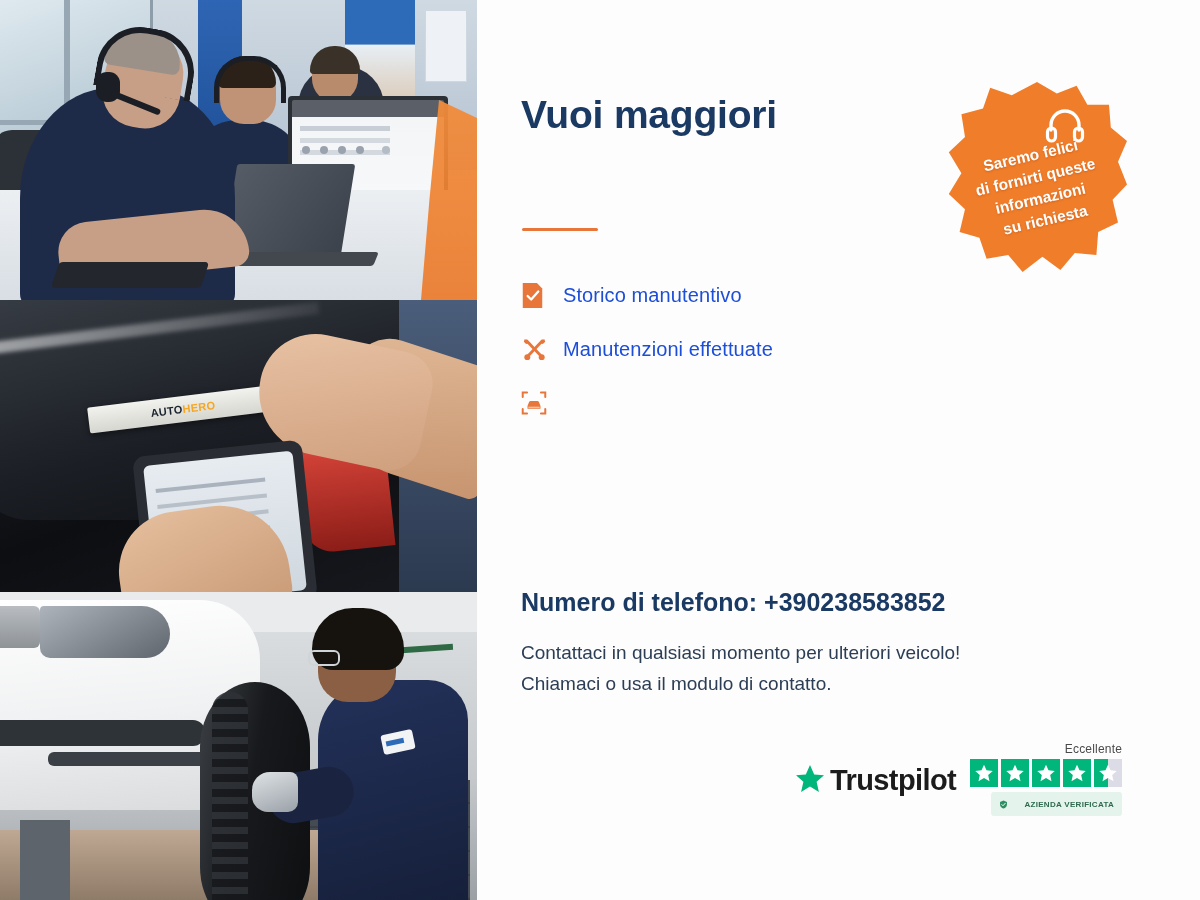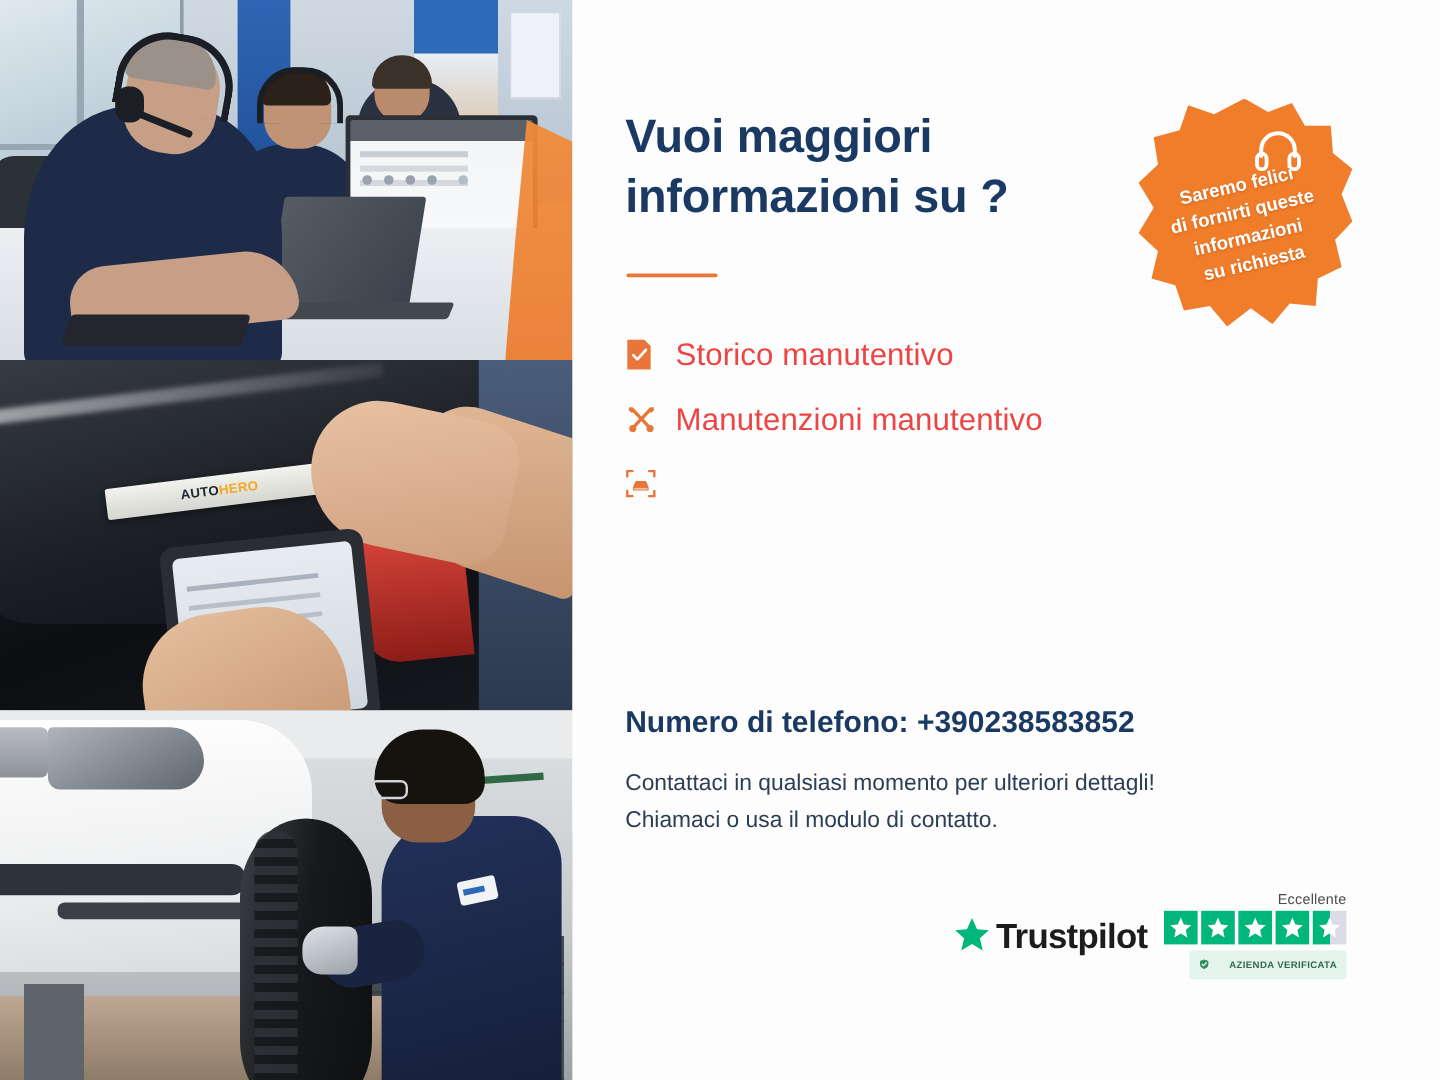--- a/index.html
+++ b/index.html
@@ -410,22 +410,22 @@
   }
   .feature-icon {
     width: 42px;
     flex: 0 0 42px;
     display: flex;
     align-items: center;
     justify-content: flex-start;
     color: #e8763a;
   }
   .feature-label {
-    font-size: 26px;
-    color: #ef4444;
+    font-size: 20px;
+    color: #1d4ed8;
     letter-spacing: .1px;
   }
 
   
   .phone-line {
     position: absolute;
     left: 44px;
     top: 588px;
     font-size: 25px;
     font-weight: bold;
@@ -575,21 +575,20 @@
       <div class="p3-arm"></div>
       <div class="p3-glove"></div>
     </div>
 
   </div>
 
   <div class="content">
 
     <div class="headline">
       <div>Vuoi maggiori</div>
-      <div>informazioni su ?</div>
     </div>
 
     <div class="rule"></div>
 
     <div class="badge">
       <div class="badge-shape"></div>
       <div class="badge-icon">
         <svg viewBox="0 0 44 44" width="44" height="44" aria-hidden="true">
           <path d="M8 26 V21 a14 14 0 0 1 28 0 v5" fill="none" stroke="#ffffff" stroke-width="3.4" stroke-linecap="round"></path>
           <rect x="4.5" y="24" width="8" height="13" rx="4" fill="none" stroke="#ffffff" stroke-width="3.2"></rect>
@@ -622,21 +621,21 @@
             <g stroke="#e8763a" stroke-width="3.1" stroke-linecap="round" fill="none">
               <path d="M6.5 5.5 L22 22"></path>
               <path d="M23.5 5.5 L8 22"></path>
             </g>
             <path d="M4 3.5 l3.5 1 l1 3.5 l-2.8 .9 l-2.6 -2.6 Z" fill="#e8763a"></path>
             <path d="M26 3.5 l-3.5 1 l-1 3.5 l2.8 .9 l2.6 -2.6 Z" fill="#e8763a"></path>
             <circle cx="23" cy="23.5" r="3.3" fill="#e8763a"></circle>
             <circle cx="7" cy="23.5" r="3.3" fill="#e8763a"></circle>
           </svg>
         </span>
-        <span class="feature-label">Manutenzioni manutentivo</span>
+        <span class="feature-label">Manutenzioni effettuate</span>
       </div>
 
 
       <div class="feature">
         <span class="feature-icon">
           <svg viewBox="0 0 30 30" width="26" height="26" aria-hidden="true">
             <g fill="none" stroke="#e8763a" stroke-width="2.3" stroke-linecap="round">
               <path d="M2 8 V3 h5"></path>
               <path d="M23 3 h5 v5"></path>
               <path d="M28 22 v5 h-5"></path>
@@ -650,21 +649,21 @@
 
 
     </div>
 
     <div class="phone-line">
       <span>Numero di telefono:</span>
       <span>+390238583852</span>
     </div>
 
     <div class="contact-text">
-      <div>Contattaci in qualsiasi momento per ulteriori dettagli!</div>
+      <div>Contattaci in qualsiasi momento per ulteriori veicolo!</div>
       <div>Chiamaci o usa il modulo di contatto.</div>
     </div>
 
     <div class="trustpilot">
       <div class="tp-logo">
         <span>
           <svg viewBox="0 0 30 29" width="30" height="29" aria-hidden="true">
             <path d="M15 1 l4.2 9.4 L29 11.2 l-7.4 6.6 L23.9 28 L15 22.6 L6.1 28 l2.3 -10.2 L1 11.2 l9.8 -0.8 Z" fill="#00b67a"></path>
           </svg>
         </span>

